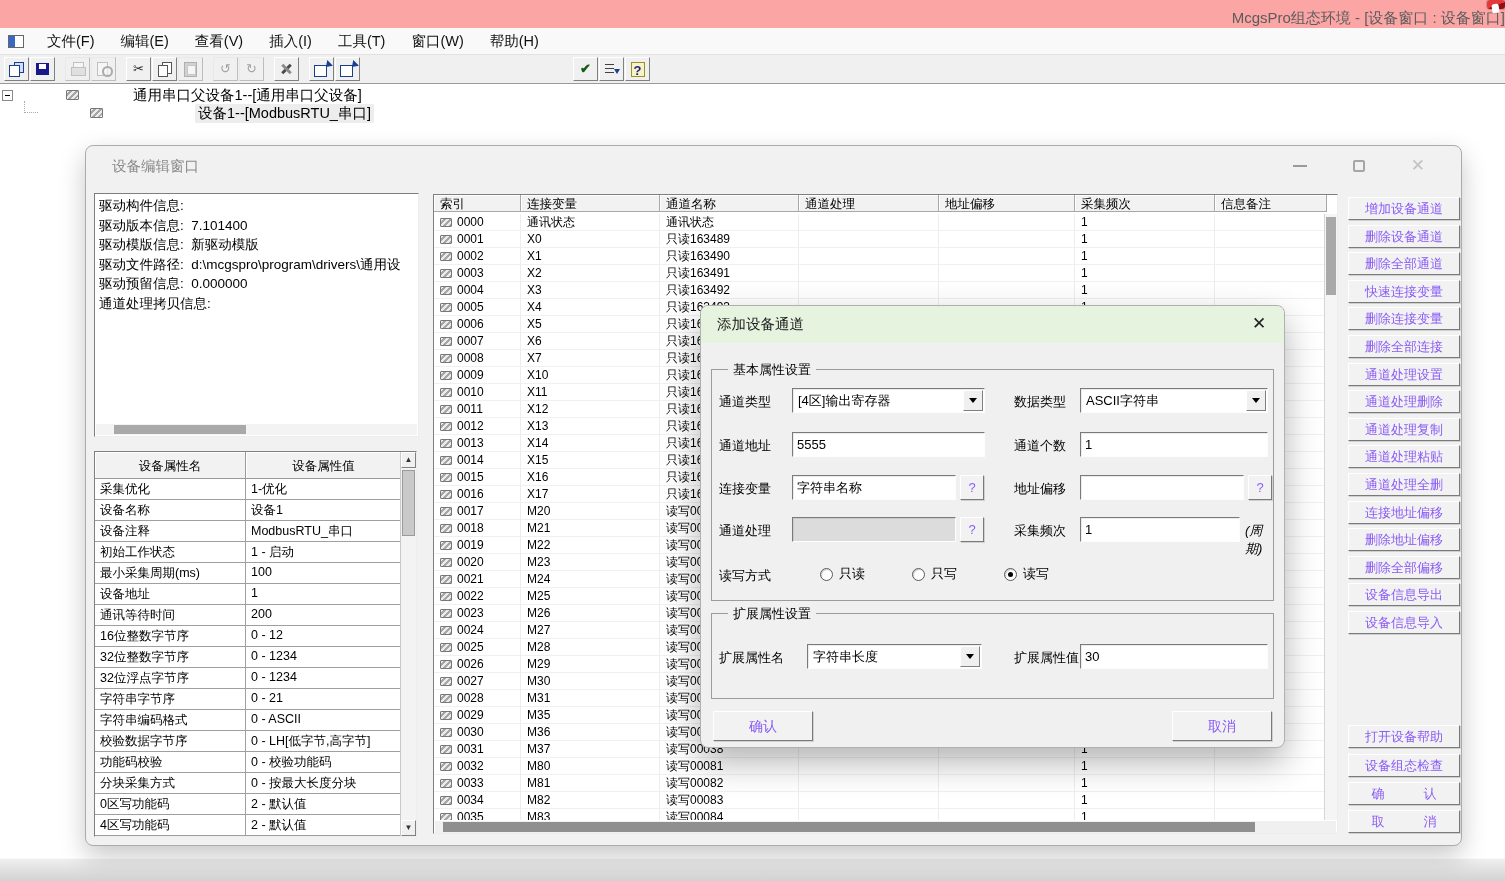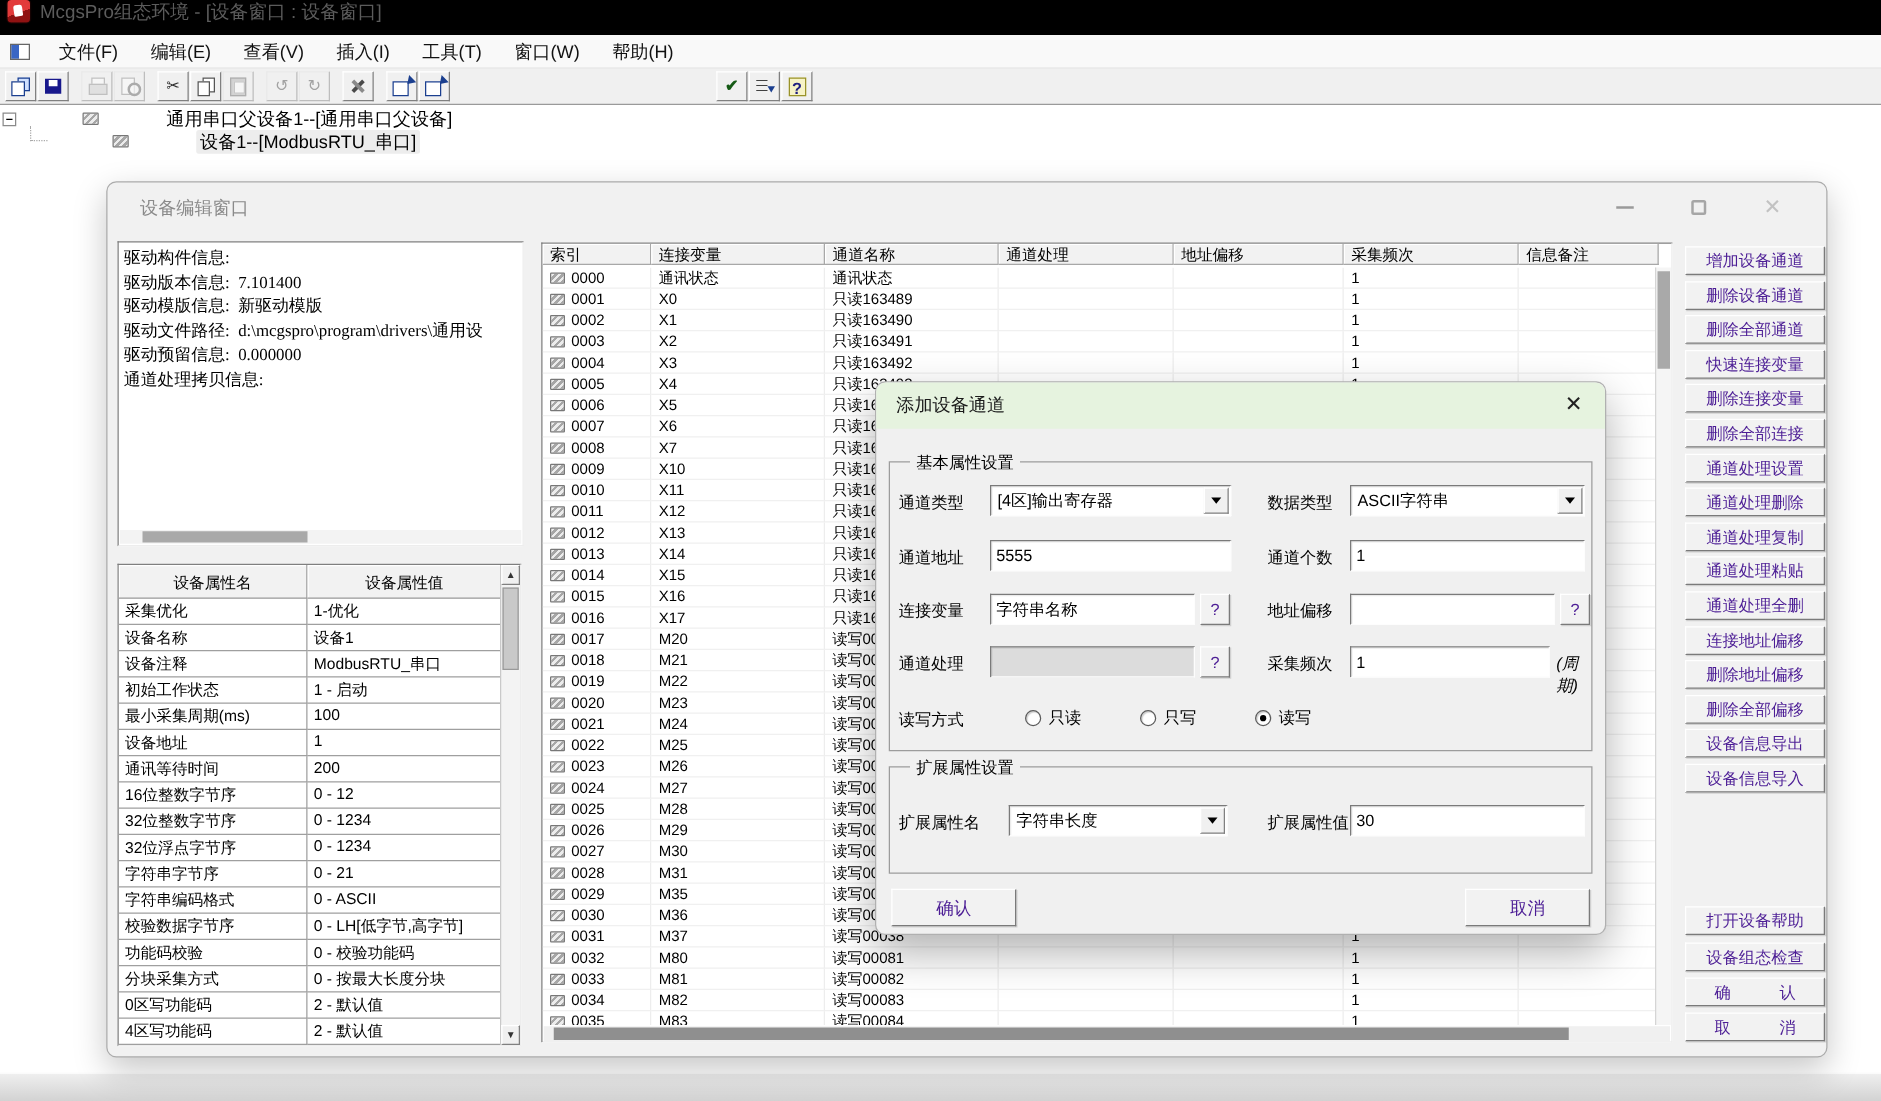--- a/index.html
+++ b/index.html
@@ -1,22 +1,22 @@
 <!DOCTYPE html>
 <html><head>
 <meta charset="utf-8">
 <style>
   * { margin:0; padding:0; box-sizing:border-box; }
   html,body { width:1505px; height:881px; overflow:hidden; background:#c8c8c8;
     font-family:"Liberation Sans","DejaVu Sans",sans-serif; }
   .screen { position:relative; width:1505px; height:881px; background:#fff; overflow:hidden; }
 
   
-  .titlebar { position:absolute; left:0; top:0; width:100%; height:28px; background:#000000;
-    display:flex; align-items:flex-start; padding-left:6px; }
+  .titlebar { position:absolute; left:0; top:0; width:100%; height:28px; background:#fca5a5;
+    display:flex; align-items:flex-end; padding-left:6px;flex-direction:column; }
   .app-icon { width:18px; height:18px; border-radius:3px; position:relative;
     background:linear-gradient(160deg,#e23a3a 0 55%,#8f1212 55%); box-shadow:0 0 0 1px #70101033; }
   .app-icon::after { content:""; position:absolute; left:5px; top:4px; width:7px; height:9px;
     background:#fff; border-radius:2px 2px 1px 1px; transform:rotate(-8deg); }
   .titlebar-text { margin-left:8px; font-size:15px; color:#5c5c5c; }
 
   .menubar { position:absolute; left:0; top:28px; width:100%; height:27px; background:#f9f9f9;
     display:flex; align-items:center; border-bottom:1px solid #e2e2e2; }
   .menu-doc-icon { width:16px; height:13px; margin:0 10px 0 8px; border:1px solid #666;
     background:linear-gradient(90deg,#3a66c4 0 45%, #ffffff 45%); }
@@ -58,35 +58,35 @@
     color:#202080; font-weight:bold; }
 
   
   .workspace { position:absolute; left:0; top:84px; width:100%; height:774px; background:#fff; }
   .tree { position:absolute; left:2px; top:2px; font-size:14.5px; color:#000; }
   .tree-row { display:flex; align-items:center; height:18px;gap:48px; }
   .tree-expander { width:11px; height:11px; background:#fff; border:1px solid #8a8a8a; position:relative; margin-right:5px; }
   .tree-expander::before { content:""; position:absolute; left:2px; top:4px; width:5px; height:1px; background:#000; }
   .chip { display:inline-block; width:13px; height:10px; border:1px solid #777; border-radius:1px;
     background:repeating-linear-gradient(135deg,#ececec 0 2px,#a6a6a6 2px 4px); margin-right:6px; flex:none; }
-  .tree-label.hl { background:#ededed; border-radius:2px; padding:0 3px; }
+  .tree-label.hl { background:#ededed; border-radius:2px; padding:0 3px;margin-left:38px; }
 
   
   .editor { position:absolute; left:85px; top:145px; width:1377px; height:701px; background:#f1f1f1;
     border:1px solid #ababab; border-radius:8px; box-shadow:0 10px 26px rgba(0,0,0,.22); z-index:2; }
   .editor-title { position:absolute; left:26px; top:11px; font-size:14.5px; color:#8a8a8a; }
   .editor-controls { position:absolute; top:12px; right:36px; display:flex; gap:46px; align-items:center; height:16px; }
   .win-min { width:14px; height:2px; background:#9a9a9a; }
   .win-max { width:12px; height:12px; border:2px solid #a6a6a6; border-radius:2px; }
   .win-close { font-size:17px; color:#c2c2c2; line-height:14px; }
 
   .panel-sunken { background:#fff; border:1px solid; border-color:#7f7f7f #ededed #ededed #7f7f7f; }
 
   
-  .driver-panel { position:absolute; left:8px; top:47px; width:325px; height:244px;font-family:Liberation Serif, serif; }
+  .driver-panel { position:absolute; left:8px; top:47px; width:325px; height:244px; }
   .driver-text { position:absolute; left:4px; top:2px; right:2px; bottom:14px; overflow:hidden;
     font-size:13.5px; line-height:19.5px; white-space:pre; color:#000; }
   .hscroll { position:absolute; left:1px; right:1px; bottom:1px; height:11px; background:#f3f3f3; }
   .hthumb { position:absolute; top:1px; height:9px; background:#a9a9a9; }
   .driver-panel .hthumb { left:18px; width:132px; }
 
   
   .prop-table { position:absolute; left:8px; top:305px; width:323px; height:386px; overflow:hidden; }
   .prow { display:grid; grid-template-columns:151px 1fr; }
   .pcell { font-size:12.5px; padding:2px 5px 0 5px; height:21px; border-right:1px solid #9f9f9f; border-bottom:1px solid #9f9f9f; overflow:hidden; white-space:nowrap; }
@@ -110,21 +110,21 @@
     border-bottom:1px solid #f0f0f0; white-space:nowrap; overflow:hidden; display:flex; align-items:center; }
   .ccell .chip { width:12px; height:9px; margin-right:5px; }
   .channel-panel .vscroll { top:19px; bottom:13px; width:13px; border-left:1px solid #d5d5d5; background:#f5f5f5; }
   .channel-panel .vthumb { top:3px; height:78px; left:1px; width:10px; background:#a9a9a9; border:none; }
   .channel-panel .hscroll { height:12px; background:#f0f0f0; }
   .channel-panel .hthumb { left:8px; width:812px; background:#8f8f8f; height:10px; }
 
   
   .side-buttons { position:absolute; left:1262px; top:51px; width:112px; display:flex; flex-direction:column; gap:4.6px; }
   .btn3d { height:23px; background:#f2f2f2; border:1px solid; border-color:#ffffff #7a7a7a #7a7a7a #ffffff;
-    box-shadow:1px 1px 0 #00000022; font-size:13px; color:#4c1d95; text-align:center; line-height:21px;
+    box-shadow:1px 1px 0 #00000022; font-size:13px; color:#8b5cf6; text-align:center; line-height:21px;
     font-family:inherit; padding:0; white-space:pre; }
   .side-buttons .btn3d { width:112px; }
   .bbtn { position:absolute; left:1262px; width:112px; }
 
   
   .dialog { position:absolute; left:700px; top:305px; width:585px; height:443px; background:#f0f0f0;
     border:1px solid #b0b0b0; border-radius:8px; box-shadow:0 14px 34px rgba(0,0,0,.30); z-index:5; }
   .dialog-titlebar { position:absolute; left:0; top:0; right:0; height:37px; background:#e6f3df;
     border-radius:8px 8px 0 0; display:flex; align-items:center; }
   .dialog-title { margin-left:16px; font-size:14.5px; color:#1a1a1a; }

